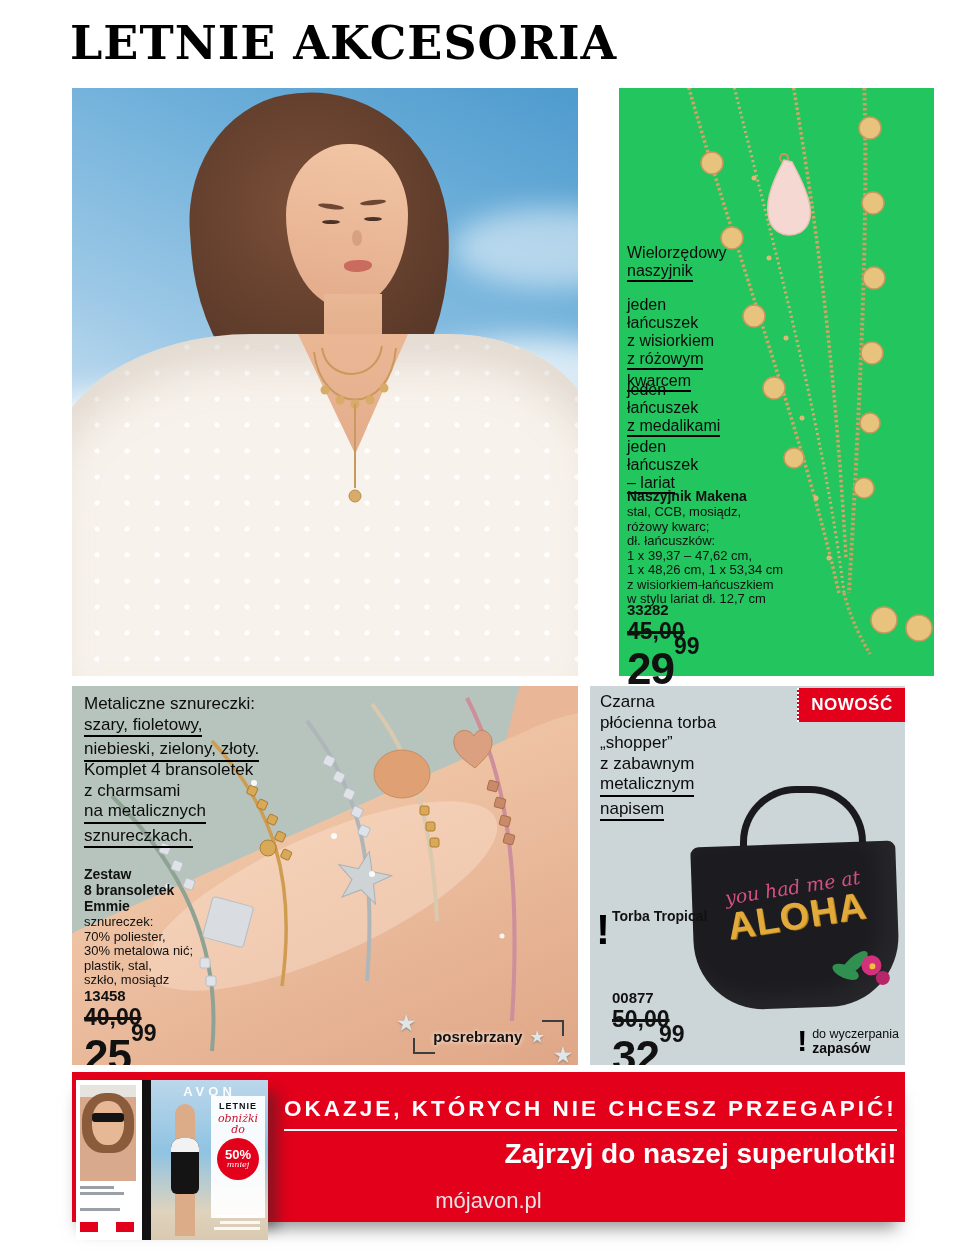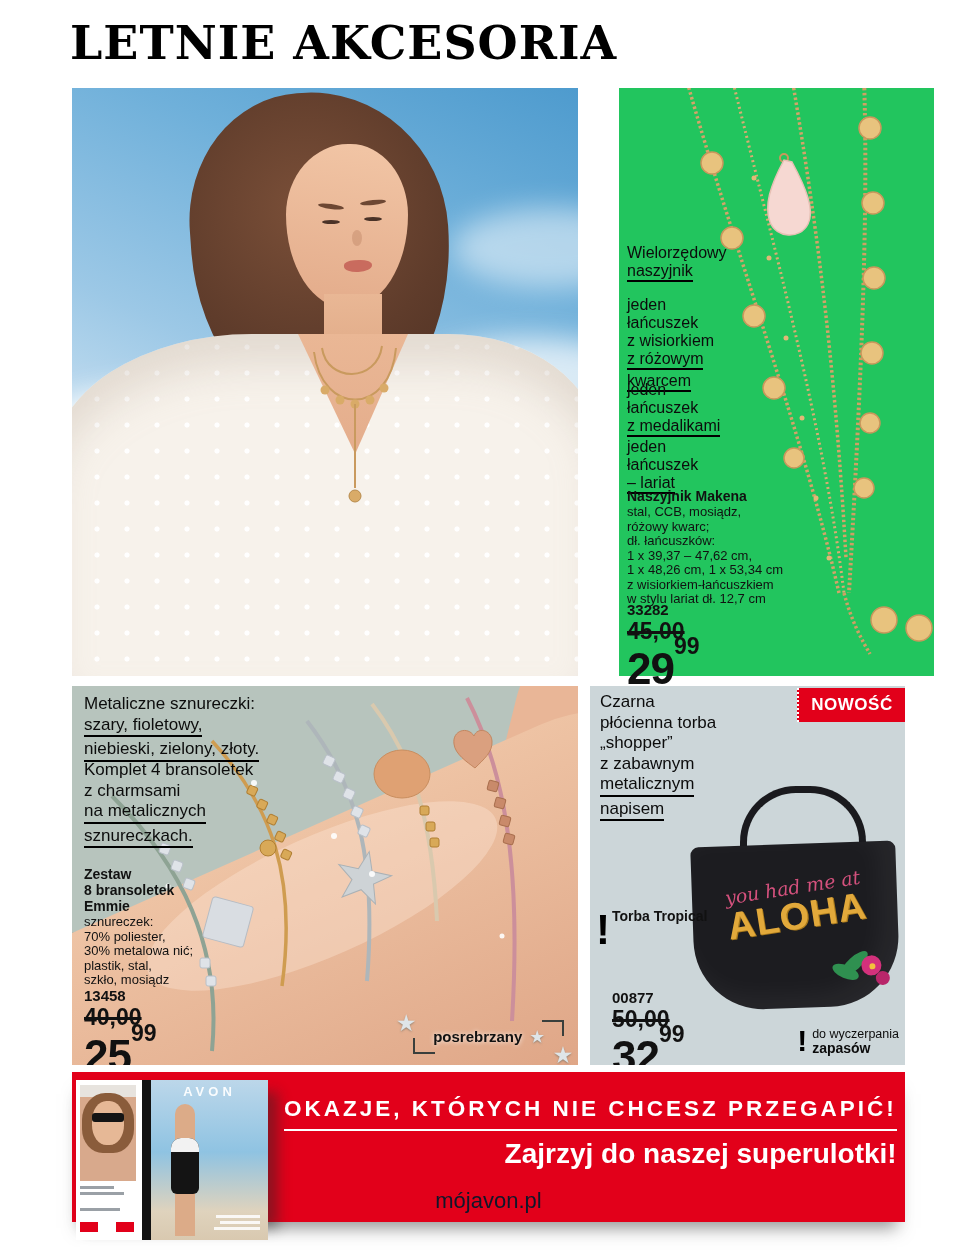--- a/index.html
+++ b/index.html
@@ -106,21 +106,21 @@
   .avail-lines{font-size:12.5px;line-height:14px;color:#0c0c0c;}
   .avail-lines .bold{font-weight:700;font-size:14px;}
 
   
   .banner{left:72px;top:1072px;width:833px;height:150px;background:#e2001a;
     box-shadow:0 14px 16px -8px rgba(60,60,60,.55);}
   .banner-text{position:absolute;left:212px;top:24px;color:#fff;}
   .b1{font-weight:700;font-size:22.5px;letter-spacing:3px;white-space:nowrap;
       padding-bottom:7px;border-bottom:2px solid #fff;}
   .b2{font-weight:700;font-size:28px;margin-top:7px;text-align:right;}
-  .site{position:absolute;left:0;bottom:8px;width:100%;text-align:center;color:#0f172a;font-size:22px;}
+  .site{position:absolute;left:0;bottom:8px;width:100%;text-align:center;color:#e5e5e5;font-size:22px;}
 
   
   .leaflet{position:absolute;left:4px;top:8px;width:192px;height:136px;background:#fff;
     box-shadow:10px 12px 12px rgba(40,40,40,.45);}
   .lf-left{position:absolute;left:0;top:0;width:66px;height:160px;background:#fff;}
   .lf-photo{position:absolute;left:4px;top:5px;width:56px;height:96px;background:linear-gradient(#e7e3de 12%,#d8a98c 12%);}
   .lf-hair{position:absolute;left:2px;top:8px;width:52px;height:60px;background:#8a5c3b;border-radius:45% 45% 40% 40%;}
   .lf-face{position:absolute;left:12px;top:16px;width:32px;height:44px;background:#e6b896;border-radius:45%;}
   .lf-glasses{position:absolute;left:12px;top:28px;width:32px;height:9px;background:#141414;border-radius:3px;}
   .lf-bar{position:absolute;height:3px;background:#9aa0a6;}
@@ -408,20 +408,28 @@
         <div class="lf-chip" style="left:40px;top:142px;"></div>
       </div>
       <div class="lf-spine"></div>
       <div class="lf-right">
         <div class="lf-brand">AVON</div>
         <div class="lf-model">
           <div class="lf-skin"></div>
           <div class="lf-suit"></div>
           <div class="lf-suit-band"></div>
         </div>
+        <div class="lf-box">
+          <div class="lf-letnie">LETNIE</div>
+          <div class="lf-script">obniżki do</div>
+          <div class="lf-circle">
+            <div class="lf-disc">50%</div>
+            <div class="lf-note">mniej</div>
+          </div>
+        </div>
         <div class="lf-wbar" style="right:8px;bottom:22px;width:44px;"></div>
         <div class="lf-wbar" style="right:8px;bottom:16px;width:40px;"></div>
         <div class="lf-wbar" style="right:8px;bottom:10px;width:46px;"></div>
       </div>
     </div>
     <div class="banner-text">
       <div class="b1">OKAZJE, KTÓRYCH NIE CHCESZ PRZEGAPIĆ!</div>
       <div class="b2">Zajrzyj do naszej superulotki!</div>
     </div>
     <div class="site">mójavon.pl</div>

